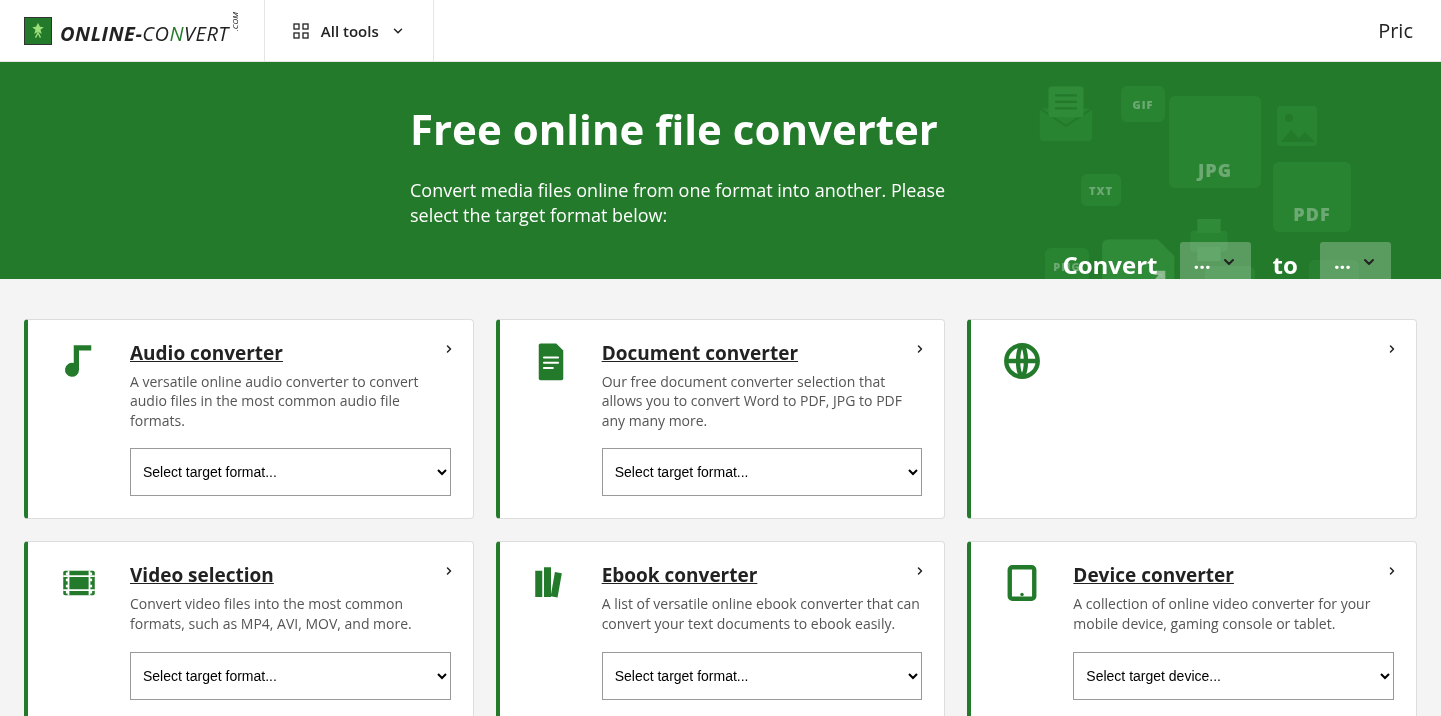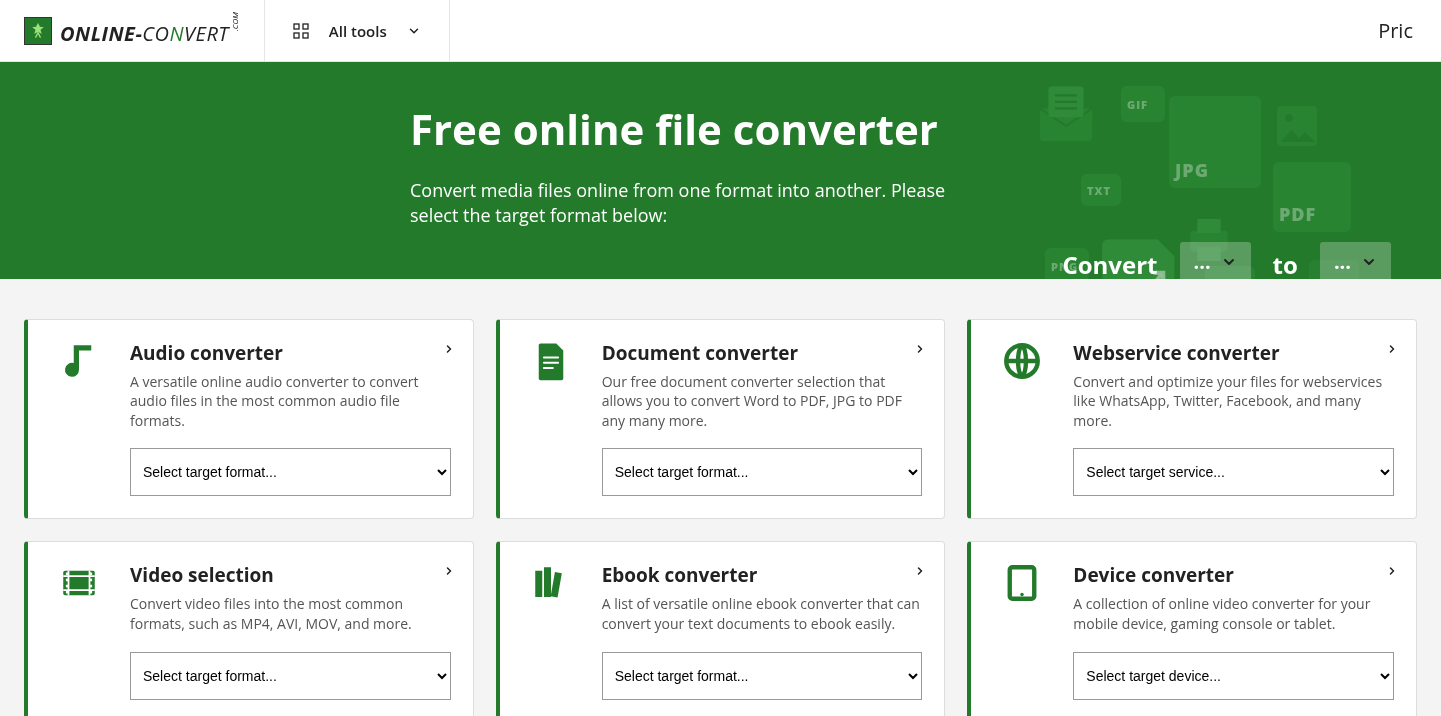--- a/index.html
+++ b/index.html
@@ -26,21 +26,21 @@
   border: 1px solid #333;
   display: flex; align-items: center; justify-content: center;
 }
 .logo-mark svg { width: 20px; height: 20px; }
 .logo-text { font-weight: 700; font-size: 20px; letter-spacing: .5px; color: #222; font-style: italic; }
 .logo-text .thin { font-weight: 400; }
 .logo-text .n { color: #237a2a; position: relative; }
 .logo-text .dotcom { font-size: 8px; font-weight: 400; letter-spacing: 0; vertical-align: super; writing-mode: sideways-lr; display: inline-block; transform: translateY(-2px); }
 
 .alltools {
-  display: flex; align-items: center; gap: 20px;
+  display: flex; align-items: center; gap: 12px;
   padding: 16px 28px;
   height: 100%;
   border-left: 1px solid #e5e5e5;
   border-right: 1px solid #e5e5e5;
   cursor: pointer;
   font-size: 15px; font-weight: 600;
 }
 .alltools .grid-icon svg, .alltools .chev svg { display: block; }
 
 .spacer { flex: 1; }
@@ -84,21 +84,21 @@
 .hero-deco .file {
   position: absolute;
   border-radius: 6px;
   background: #2f8d39;
   opacity: 0.55;
 }
 .hero-deco .lbl {
   position: absolute; bottom: 6px; left: 6px; right: 6px;
   font-size: 18px; font-weight: 800; letter-spacing: 1px;
   color: rgba(255,255,255,.6);
-  text-align: left;
+  text-align: center;
 }
 .hero-deco .small-lbl { font-size: 11px; bottom: auto; top: 50%; transform: translateY(-50%); }
 .hero-deco .env {
   position: absolute;
   opacity: 0.55;
 }
 
 
 .cards {
   display: grid;
@@ -121,21 +121,21 @@
   position: absolute; top: 18px; right: 18px;
   color: #222;
 }
 .card-icon {
   width: 58px;
   flex: 0 0 58px;
   display: flex; align-items: flex-start; justify-content: center;
 }
 .card-icon svg { width: 42px; height: 42px; fill: #237a2a; }
 .card-body { flex: 1; }
-.card h3 { font-size: 19px; font-weight: 700; margin-bottom: 6px; }
+.card h3 { font-size: 19px; font-weight: 700; margin-bottom: 6px; text-decoration: underline; }
 .card p { font-size: 14px; color: #555; line-height: 1.4; margin-bottom: 18px; }
 .card select {
   width: 100%;
   height: 48px;
   border: 1px solid #999;
   background: #fff;
   font-size: 14px;
   padding: 0 8px;
 }
 </style>
@@ -296,25 +296,20 @@
     <span class="chevron">
       <svg width="12" height="12" viewBox="0 0 24 24">
           <path d="M9 6l6 6-6 6" fill="none" stroke="#222" stroke-width="3" stroke-linecap="round" stroke-linejoin="round"></path>
         </svg>
     </span>
     <div class="card-icon">
       <svg viewBox="0 0 48 48">
           <circle cx="24" cy="24" r="18" fill="none" stroke="#237a2a" stroke-width="5"></circle>
           <path d="M6 24h36M24 6c6 6 6 30 0 36M24 6c-6 6-6 30 0 36" fill="none" stroke="#237a2a" stroke-width="5"></path>
         </svg>
-    </div>
-    <div class="card-body">
-      <h3>Webservice converter</h3>
-      <p>Convert and optimize your files for webservices like WhatsApp, Twitter, Facebook, and many more.</p>
-      <select><option>Select target service...</option></select>
     </div>
   </div>
 
   <div class="card">
     <span class="chevron">
       <svg width="12" height="12" viewBox="0 0 24 24">
           <path d="M9 6l6 6-6 6" fill="none" stroke="#222" stroke-width="3" stroke-linecap="round" stroke-linejoin="round"></path>
         </svg>
     </span>
     <div class="card-icon">

